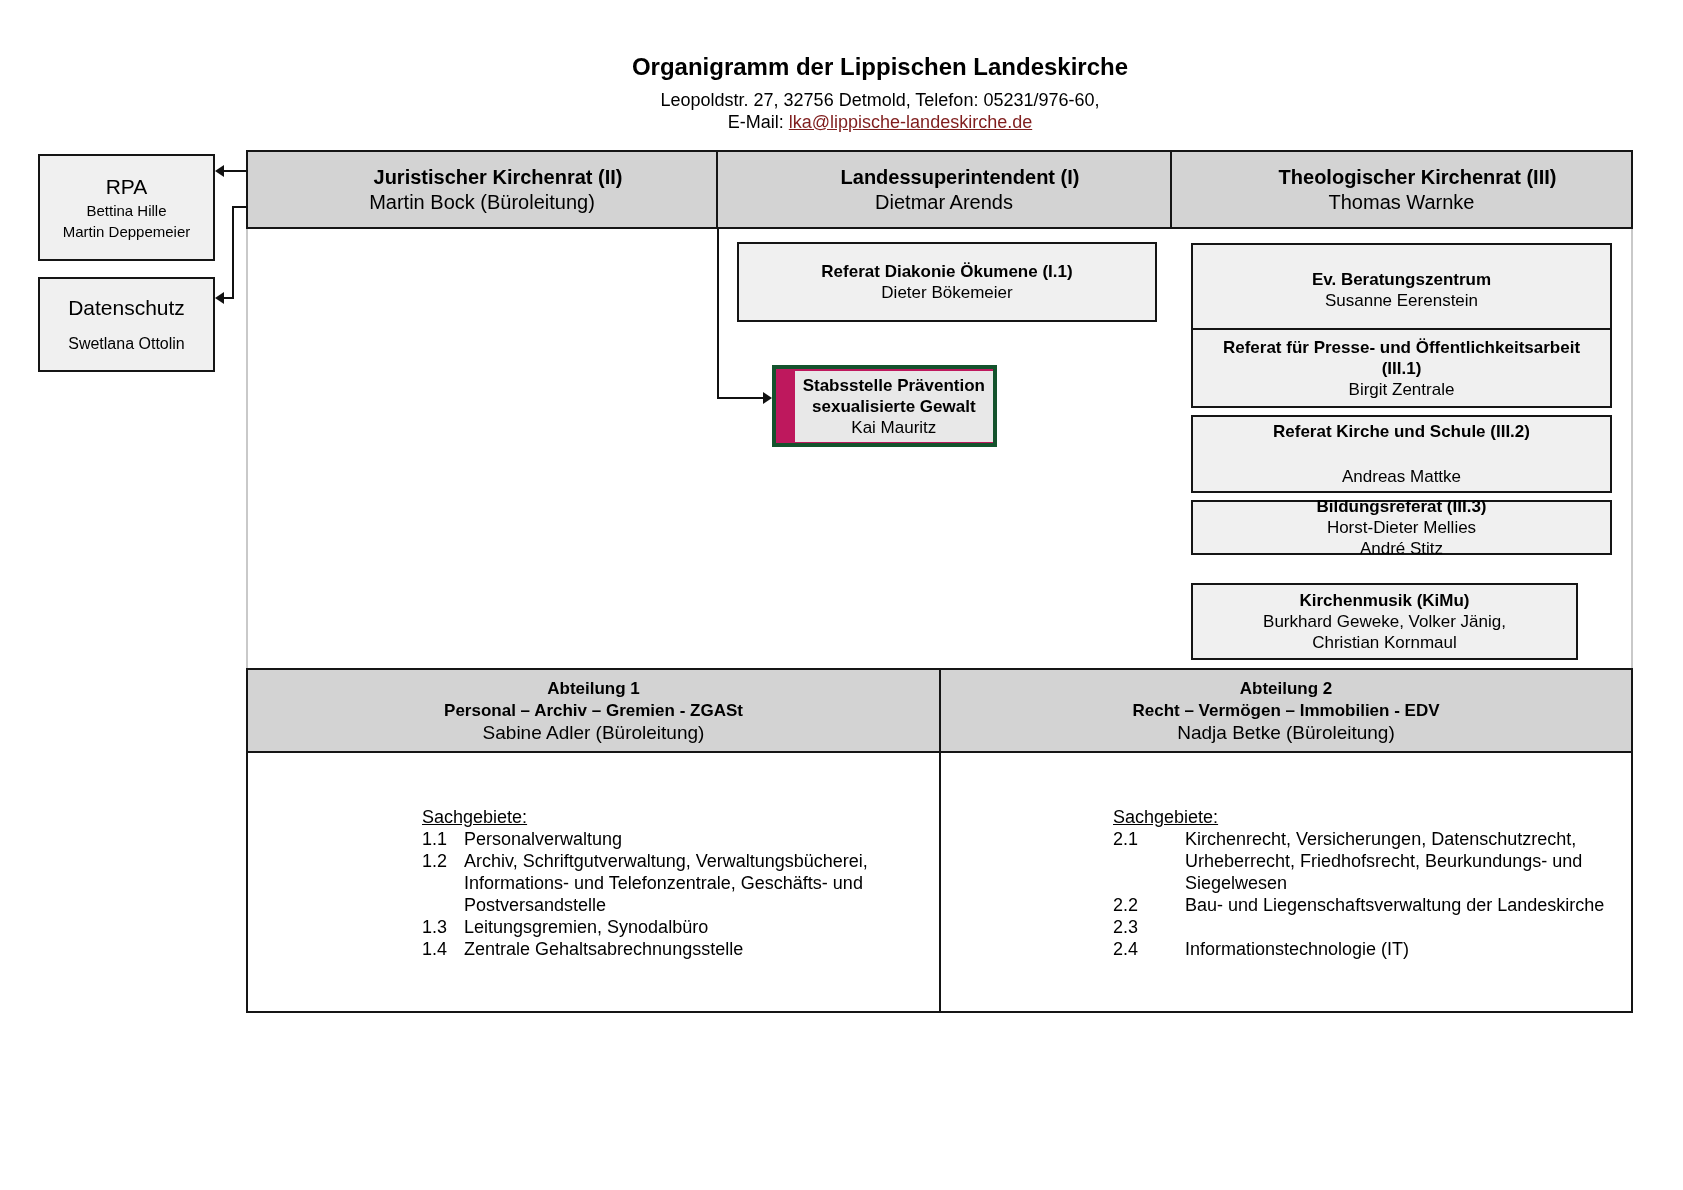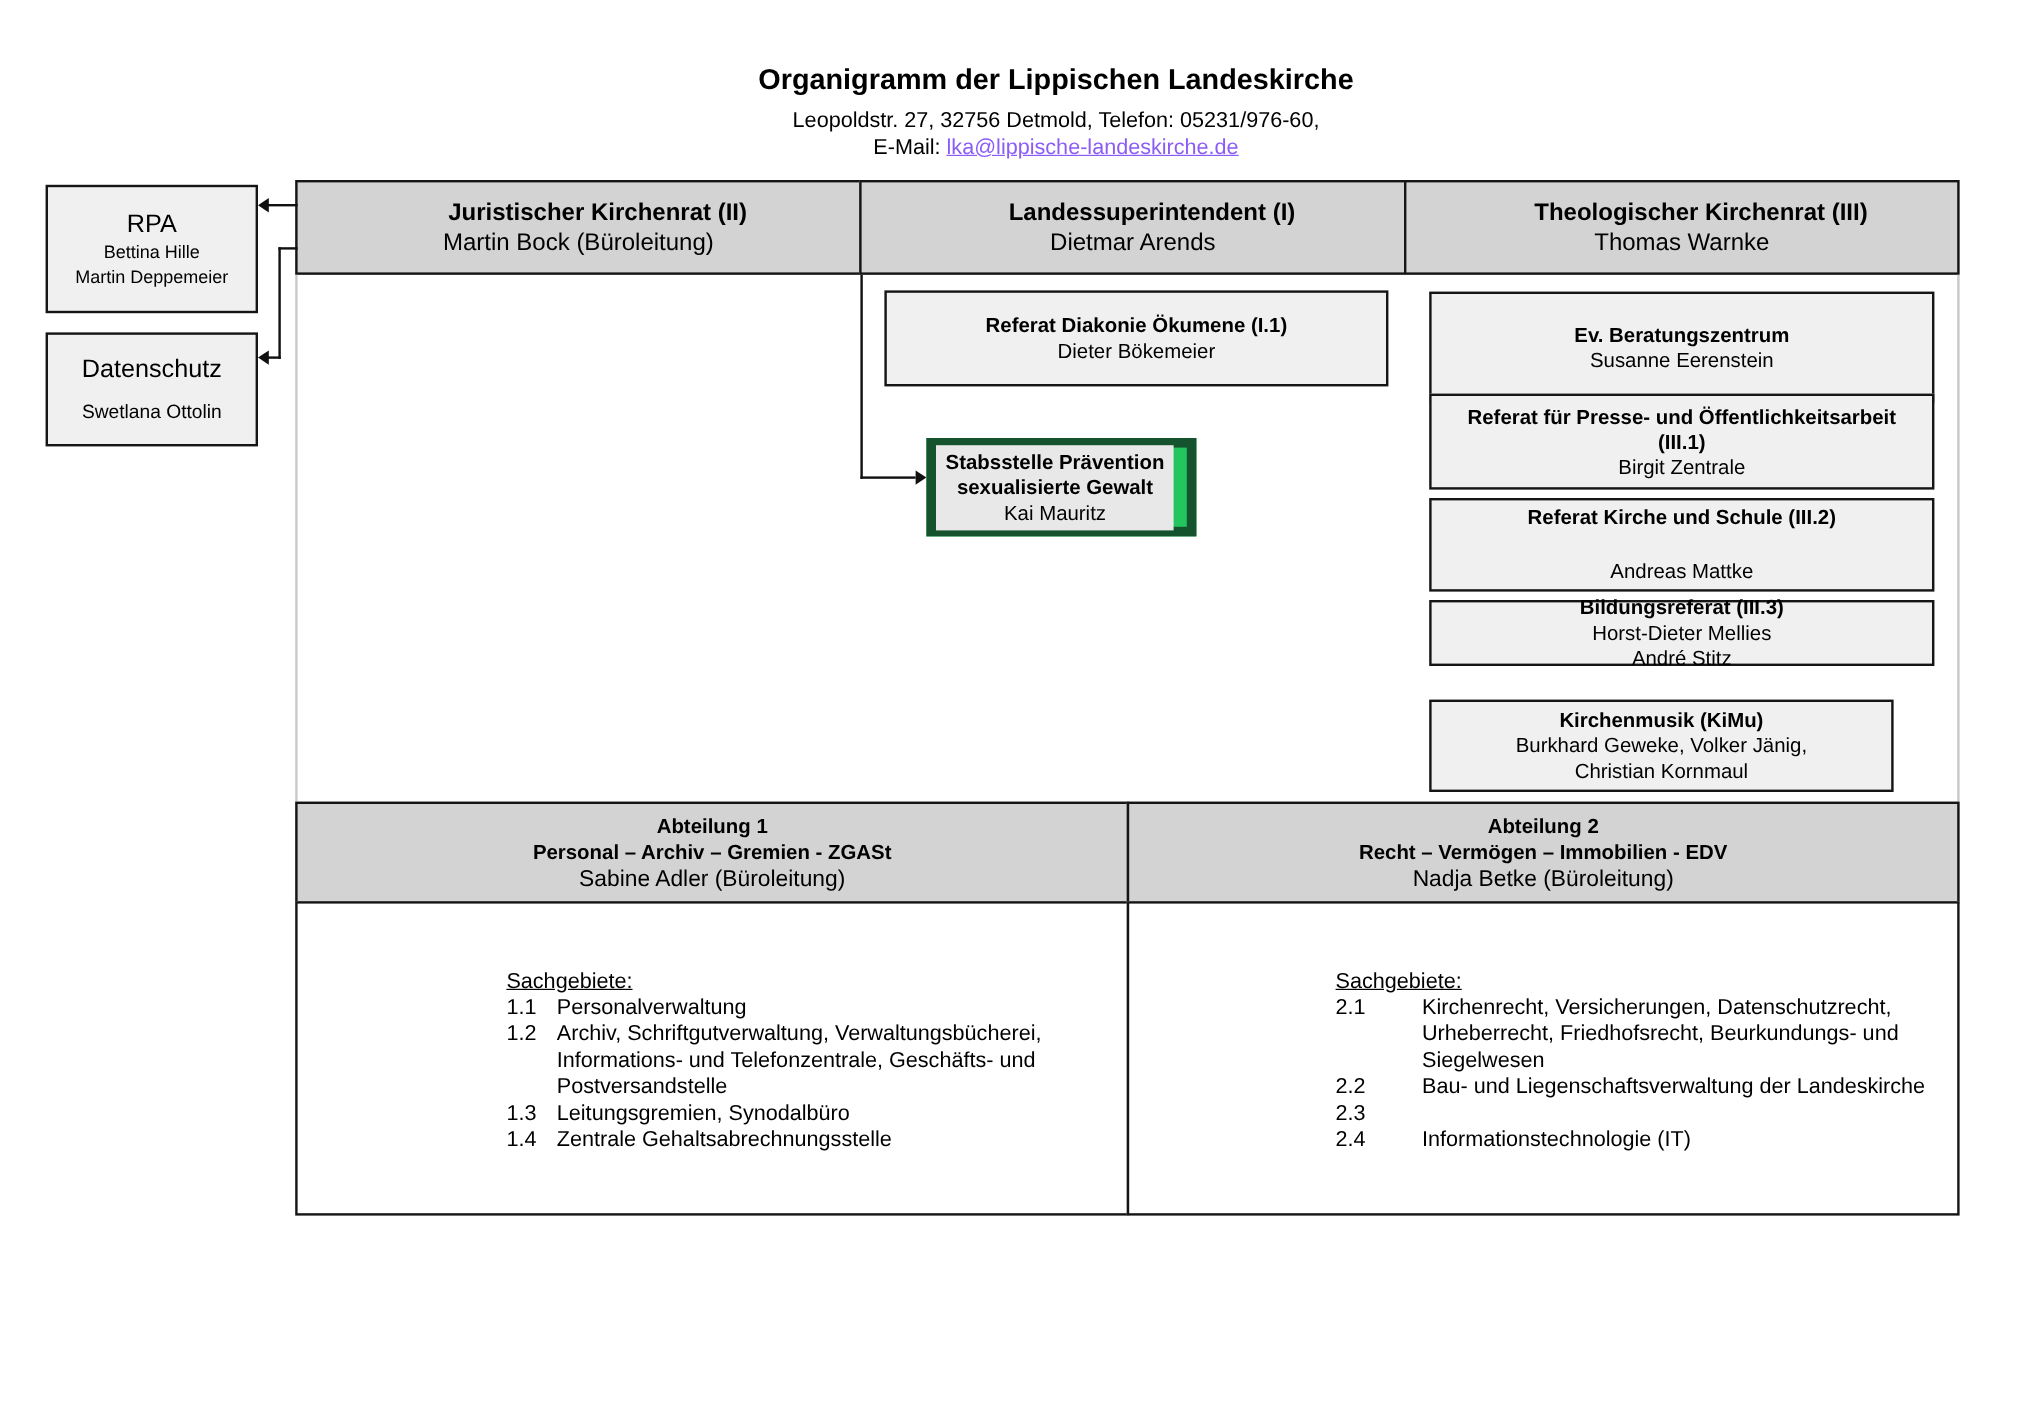--- a/index.html
+++ b/index.html
@@ -6,21 +6,21 @@
   body{font-family:"Liberation Sans", sans-serif; color:#000;}
   #canvas{position:relative;width:1683px;height:1190px;background:#fff;overflow:hidden;}
   .abs{position:absolute;}
   .nowrap{white-space:nowrap;}
 
   
   .title-block{left:180px;top:52px;width:1400px;text-align:center;}
   .main-title{font-size:24px;font-weight:bold;line-height:30px;}
   .addr{font-size:18px;line-height:22px;margin-top:7px;}
   .email-line{font-size:18px;line-height:22px;}
-  .email-link{color:#8b5cf6;text-decoration:underline;cursor:pointer;}
+  .email-link{color:#7f1d1d;text-decoration:underline;cursor:pointer;}
 
   
   .obox{box-sizing:border-box;border:2px solid #151515;background:#f0f0f0;
         display:flex;flex-direction:column;justify-content:center;align-items:center;}
   .gray-head{box-sizing:border-box;border:2px solid #151515;background:#d3d3d3;
         display:flex;flex-direction:column;justify-content:center;align-items:center;}
   .hl1{font-size:20px;font-weight:bold;line-height:26px;margin-left:32px;}
   .hl2{font-size:20px;line-height:25px;}
   .bl-bold{font-size:17px;font-weight:bold;line-height:21px;}
   .bl-reg{font-size:17px;line-height:21px;}
@@ -102,21 +102,21 @@
 
   <div class="abs cline" style="left:717px;top:229px;width:2px;height:170px;"></div>
   <div class="abs cline" style="left:717px;top:397px;width:46px;height:2px;"></div>
   <div class="abs arrow-right" style="left:763px;top:392px;"></div>
 
   <div class="abs obox" style="left:737px;top:242px;width:420px;height:80px;">
     <div class="bl-bold nowrap">Referat Diakonie Ökumene (I.1)</div>
     <div class="bl-reg nowrap">Dieter Bökemeier</div>
   </div>
 
-  <div class="abs" style="left:772px;top:365px;width:225px;height:82px;box-sizing:border-box;border:8px solid #14532d;background:#22c55e;display:flex;align-items:center;justify-content:flex-start;">
+  <div class="abs" style="left:772px;top:365px;width:225px;height:82px;box-sizing:border-box;border:4px solid #14532d;background:#be185d;display:flex;align-items:center;justify-content:flex-end;">
     <div class="stab-inner">
       <div class="bl-bold nowrap">Stabsstelle Prävention</div>
       <div class="bl-bold nowrap">sexualisierte Gewalt</div>
       <div class="bl-reg nowrap">Kai Mauritz</div>
     </div>
   </div>
 
   <div class="abs obox" style="left:1191px;top:243px;width:421px;height:93px;">
     <div class="bl-bold nowrap">Ev. Beratungszentrum</div>
     <div class="bl-reg nowrap">Susanne Eerenstein</div>

